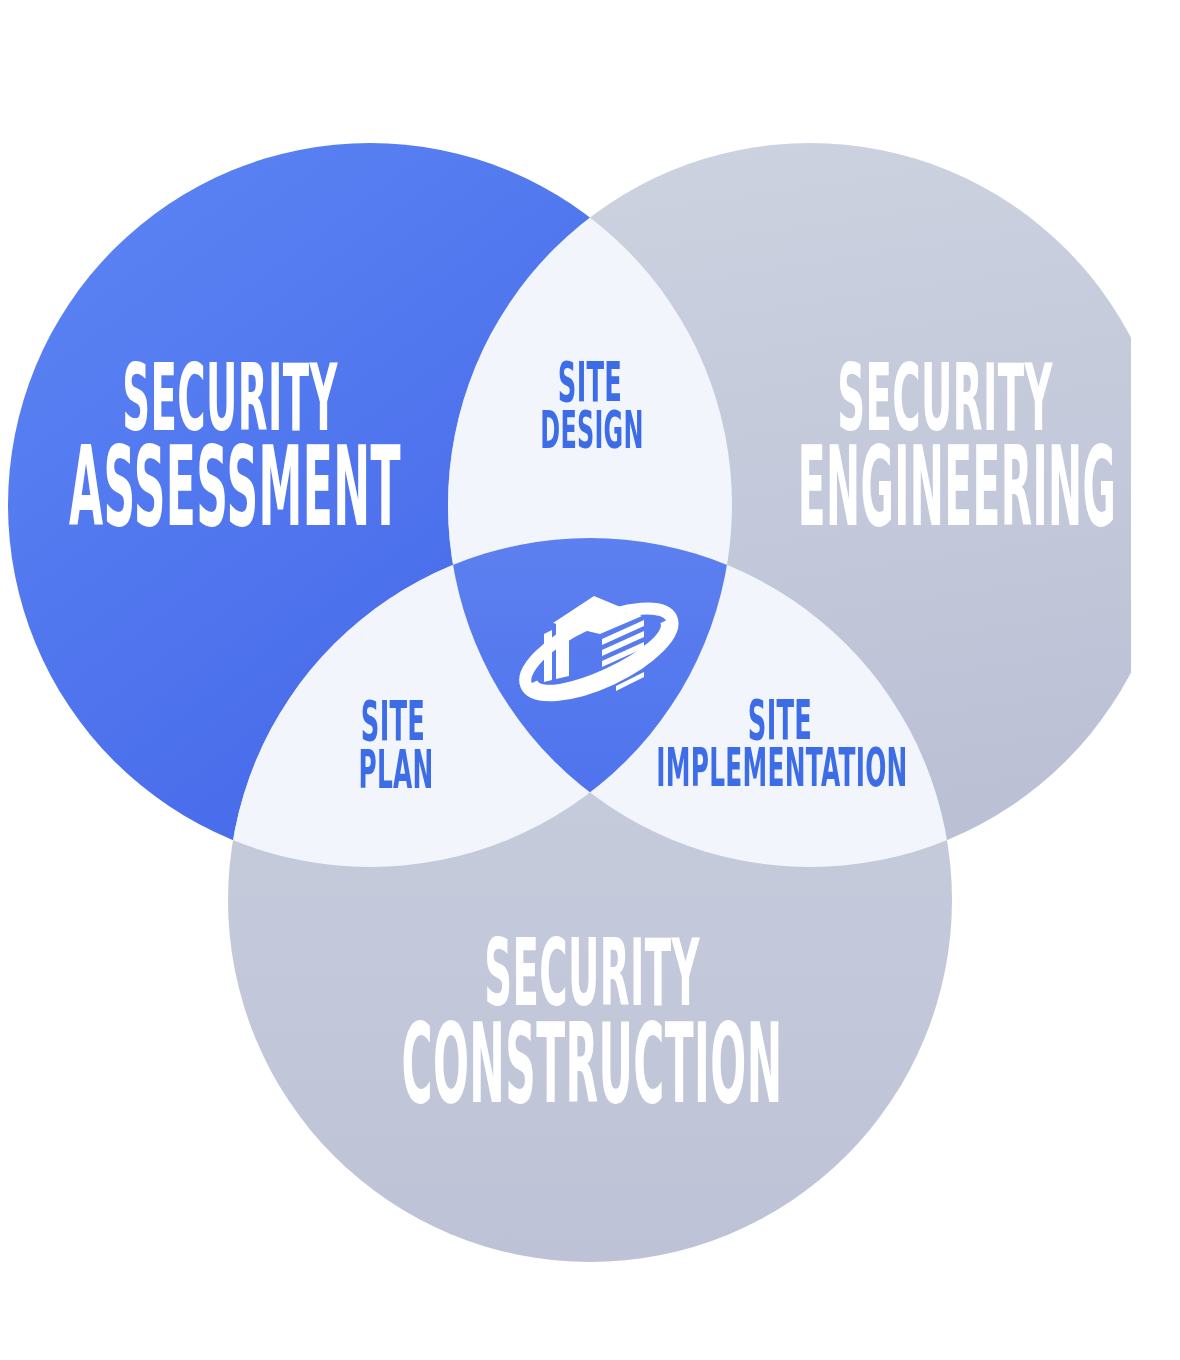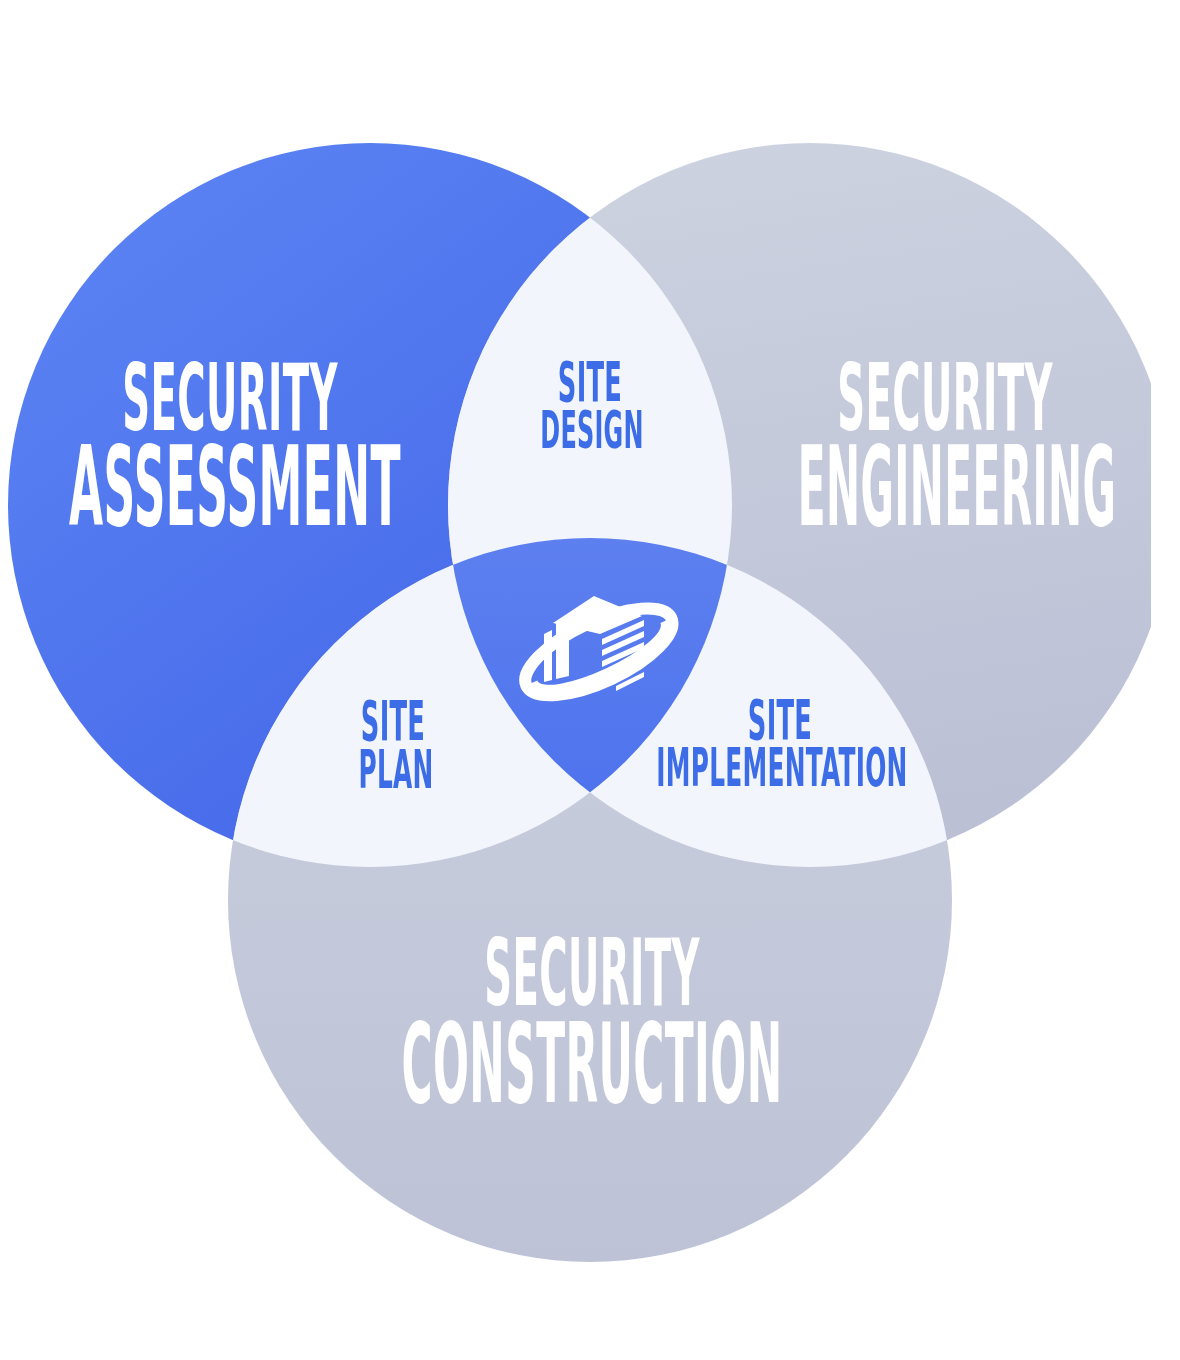--- a/index.html
+++ b/index.html
@@ -2,21 +2,20 @@
 <html><head>
 <meta charset="utf-8">
 <style>
   html,body{margin:0;padding:0;background:#ffffff;}
   .stage{
     position:relative;
     width:1131px;height:1360px;
     background:#ffffff;
     overflow:hidden;
     font-family:"DejaVu Sans", sans-serif;
-    padding-left:20px;
   }
   .stage svg{position:absolute;left:0;top:0;}
   .vline{
     position:absolute;
     white-space:nowrap;
     font-weight:700;
     transform:translate(-50%,-50%) scaleX(var(--sx,0.42));
     letter-spacing:0.01em;
     line-height:1;
     user-select:none;

